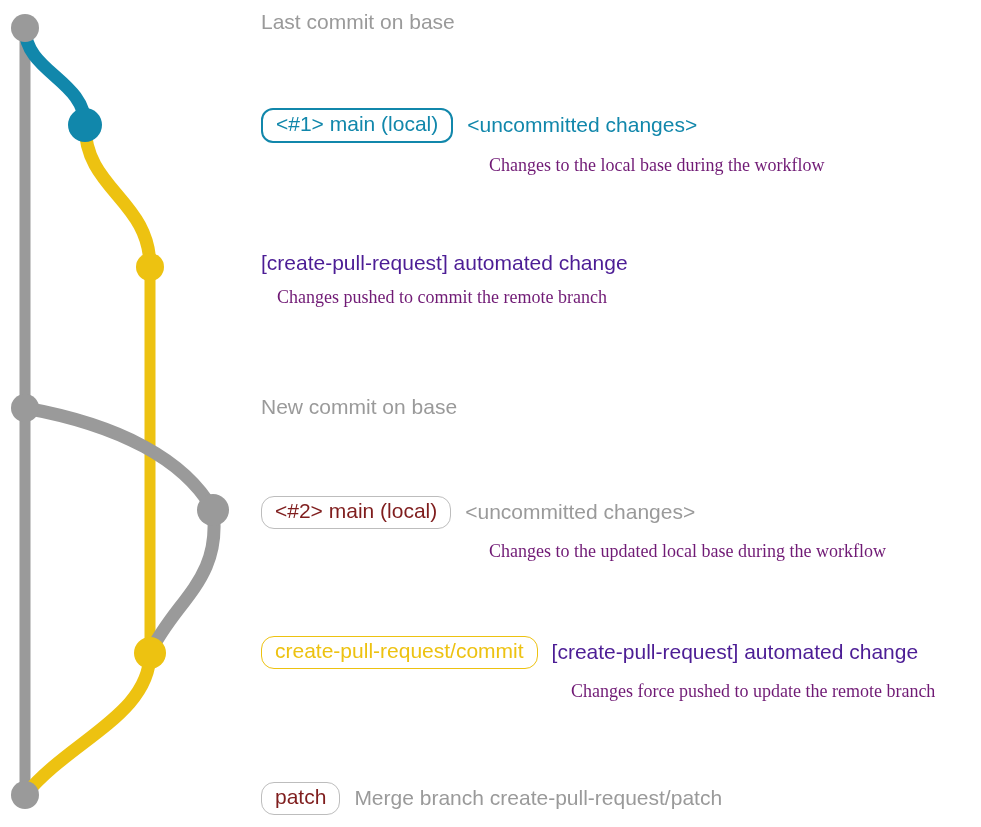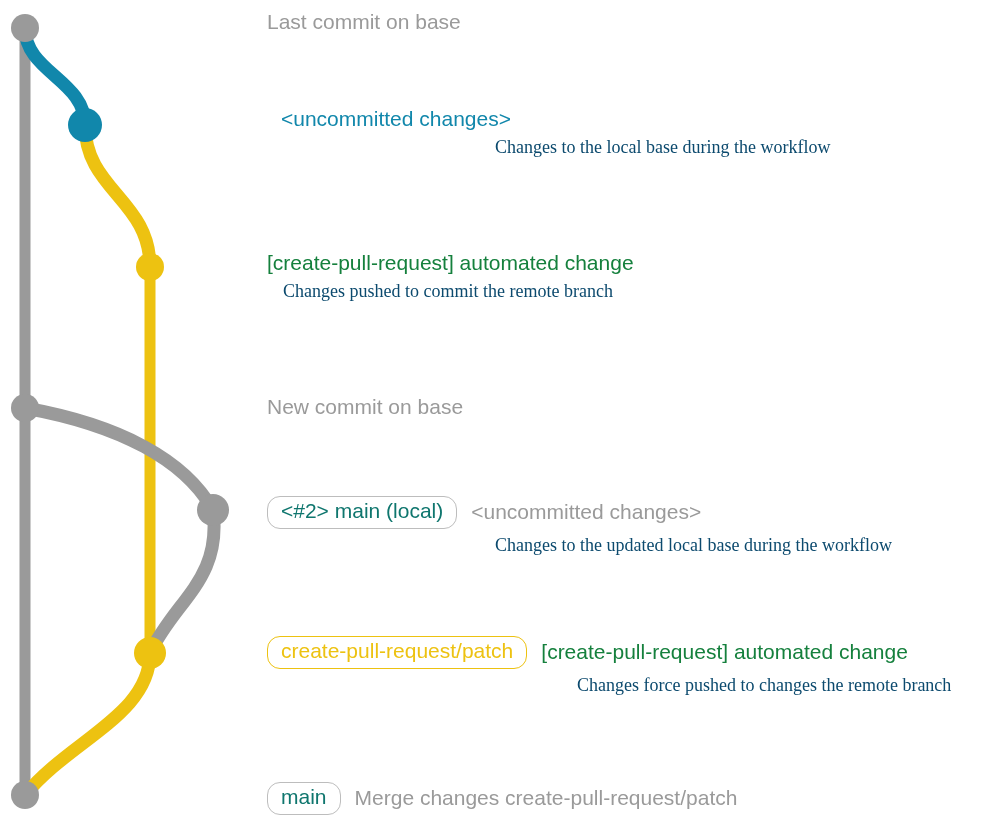--- a/index.html
+++ b/index.html
@@ -21,21 +21,21 @@
     position: absolute;
     left: 0;
     top: 0;
     width: 981px;
     height: 827px;
   }
 
   
   #annotations {
     position: absolute;
-    left: 12px;
+    left: 6px;
     top: 0;
     width: 797px;
     height: 827px;
   }
 
   .entry {
     position: absolute;
     white-space: nowrap;
   }
 
@@ -50,43 +50,43 @@
     border: 2px solid #1187ab;
     border-radius: 12px;
     padding: 3px 13px 5px 13px;
     font-size: 21px;
     line-height: 1.08;
     color: #1187ab;
     background: transparent;
   }
   .pill.blue   { border-color: #1187ab; color: #1187ab; }
   .pill.yellow { border-color: #edc211; color: #edc211; }
-  .pill.gray   { border-color: #bdbdbd; color: #0f766e; }
+  .pill.gray   { border-color: #bdbdbd; color: #7f1d1d; }
 
   .pill.thin {
     border-width: 1.6px;
     border-radius: 13px;
   }
 
   .subject {
     font-size: 21px;
     line-height: 1.08;
     margin-left: 14px;
   }
   .subject.blue   { color: #1187ab; }
-  .subject.yellow { color: #15803d; }
+  .subject.yellow { color: #4c1d95; }
   .subject.gray   { color: #9a9a9a; }
 
   .subject.nomargin { margin-left: 0; }
 
   .body-text {
     font-family: "Liberation Serif", serif;
     font-size: 18px;
-    color: #0c4a6e;
-    margin-top: 6px;
+    color: #701a75;
+    margin-top: 12px;
     white-space: nowrap;
   }
 </style>
 </head>
 <body>
 
 <svg id="graph" viewBox="0 0 981 827">
 
   <path d="M 25,28 L 25,408" stroke="#9a9a9a" stroke-width="11" fill="none" stroke-linecap="round"></path>
   <path d="M 25,408 L 25,795" stroke="#9a9a9a" stroke-width="11" fill="none" stroke-linecap="round"></path>
@@ -115,20 +115,21 @@
 <div id="annotations">
 
   <div class="entry" style="left:255px; top:11px;">
     <div class="headline">
       <span class="subject gray nomargin">Last commit on base</span>
     </div>
   </div>
 
   <div class="entry" style="left:255px; top:108px;">
     <div class="headline">
+      <span class="pill blue">&lt;#1&gt; main (local)</span>
       <span class="subject blue">&lt;uncommitted changes&gt;</span>
     </div>
     <div class="body-text" style="margin-left:228px;">Changes to the local base during the workflow</div>
   </div>
 
   <div class="entry" style="left:255px; top:252px;">
     <div class="headline">
       <span class="subject yellow nomargin">[create-pull-request] automated change</span>
     </div>
     <div class="body-text" style="margin-left:16px;">Changes pushed to commit the remote branch</div>
@@ -143,26 +144,26 @@
   <div class="entry" style="left:255px; top:496px;">
     <div class="headline">
       <span class="pill gray thin">&lt;#2&gt; main (local)</span>
       <span class="subject gray">&lt;uncommitted changes&gt;</span>
     </div>
     <div class="body-text" style="margin-left:228px;text-align:right;">Changes to the updated local base during the workflow</div>
   </div>
 
   <div class="entry" style="left:255px; top:636px;">
     <div class="headline">
-      <span class="pill yellow thin">create-pull-request/patch</span>
+      <span class="pill yellow thin">create-pull-request/commit</span>
       <span class="subject yellow">[create-pull-request] automated change</span>
     </div>
-    <div class="body-text" style="margin-left:310px;">Changes force pushed to changes the remote branch</div>
+    <div class="body-text" style="margin-left:310px;">Changes force pushed to update the remote branch</div>
   </div>
 
   <div class="entry" style="left:255px; top:782px;">
     <div class="headline">
-      <span class="pill gray thin">main</span>
-      <span class="subject gray">Merge changes create-pull-request/patch</span>
+      <span class="pill gray thin">patch</span>
+      <span class="subject gray">Merge branch create-pull-request/patch</span>
     </div>
   </div>
 
 </div>
 
 </body></html>

